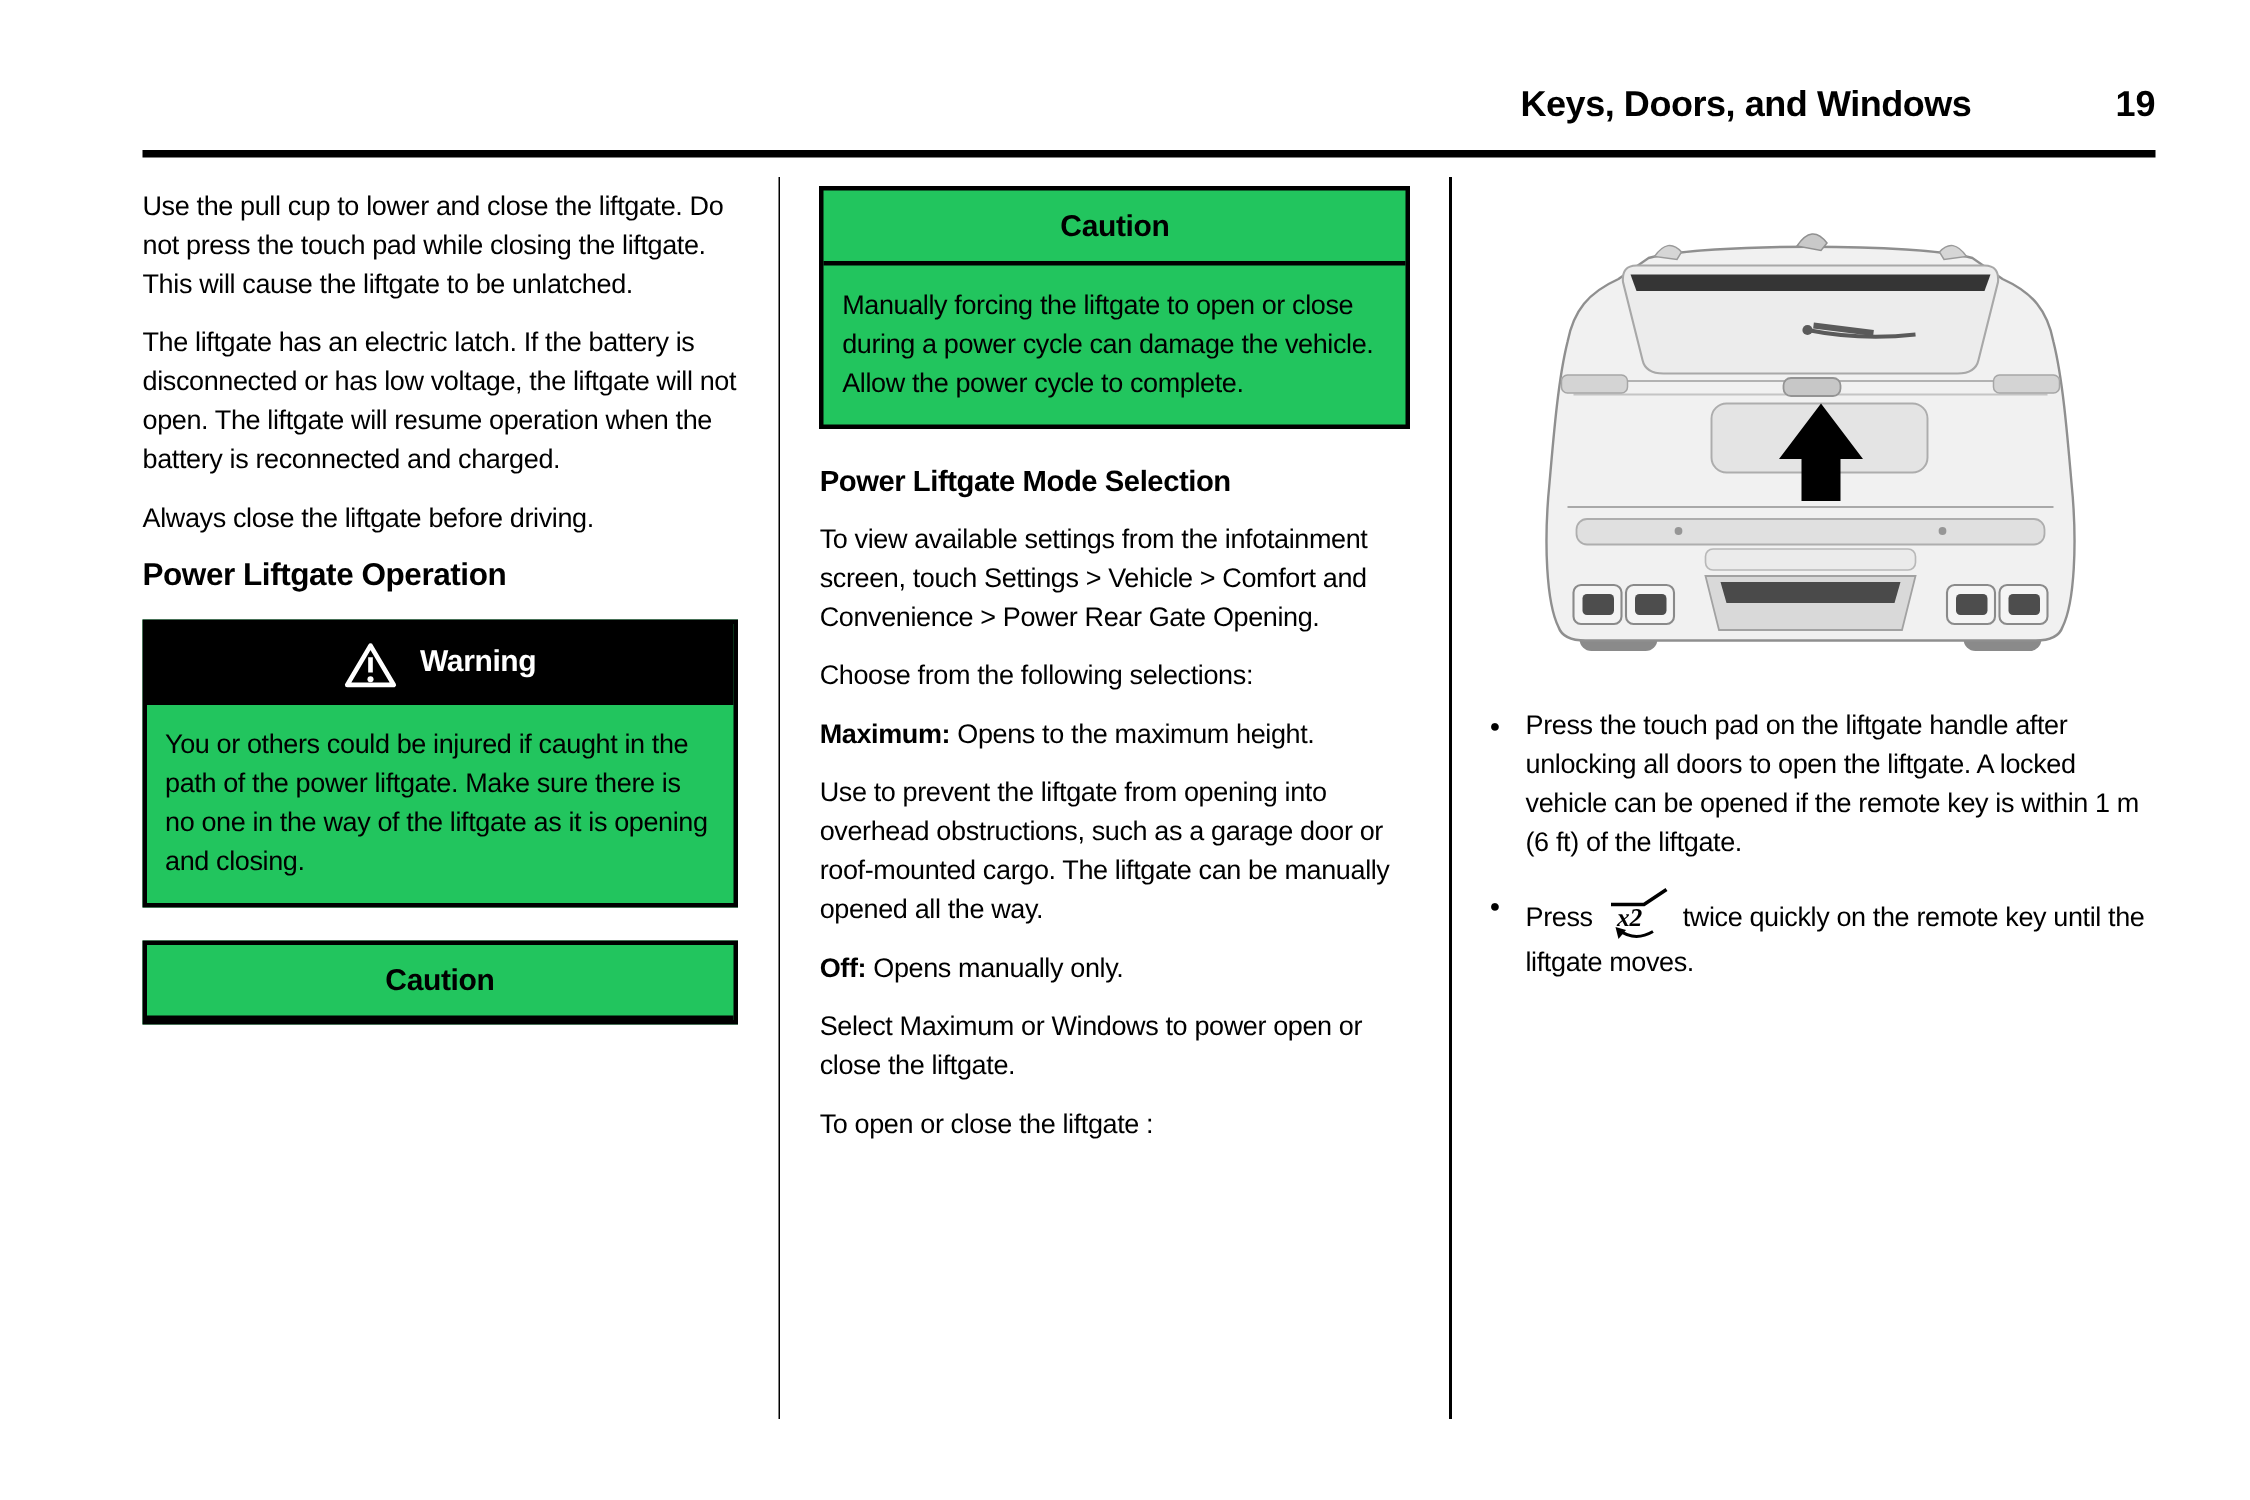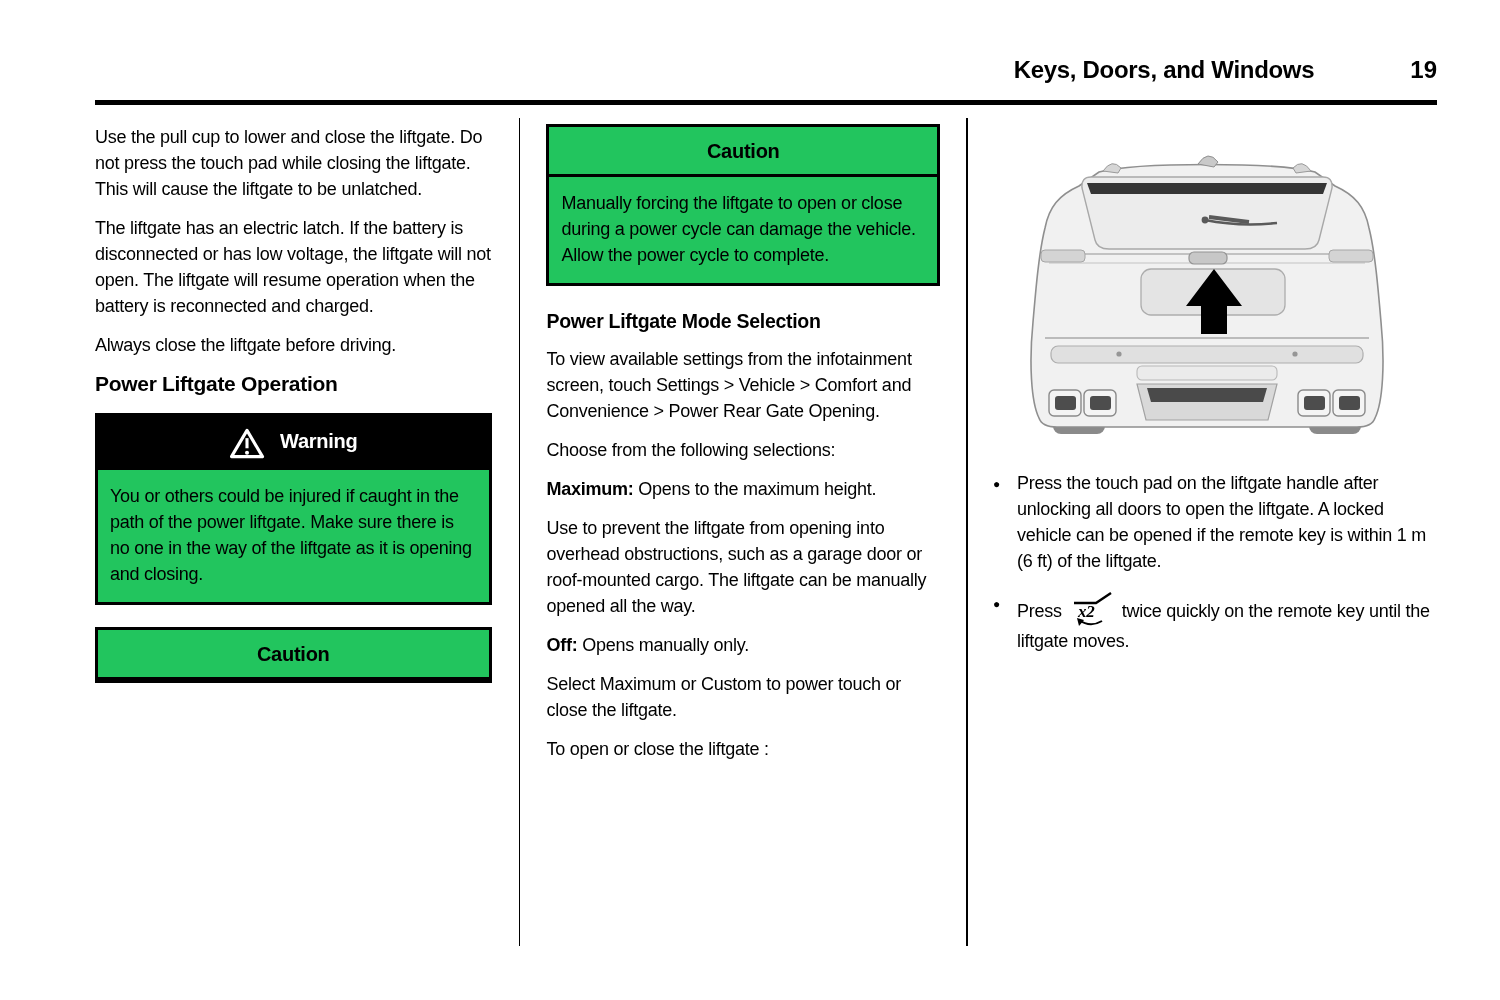--- a/index.html
+++ b/index.html
@@ -106,21 +106,21 @@
         <div class="alert-body">Manually forcing the liftgate to open or close during a power cycle can damage the vehicle. Allow the power cycle to complete.</div>
       </div>
 
       <h3 class="subsection-heading">Power Liftgate Mode Selection</h3>
 
       <p class="para"><span>To view available settings from the infotainment screen, touch Settings &gt; Vehicle &gt; Comfort and Convenience &gt; Power Rear Gate Opening.</span></p>
       <p class="para"><span>Choose from the following selections:</span></p>
       <p class="para"><span class="lead-bold">Maximum:</span><span> Opens to the maximum height.</span></p>
       <p class="para"><span>Use to prevent the liftgate from opening into overhead obstructions, such as a garage door or roof-mounted cargo. The liftgate can be manually opened all the way.</span></p>
       <p class="para"><span class="lead-bold">Off:</span><span> Opens manually only.</span></p>
-      <p class="para"><span>Select Maximum or Custom to power touch or close the liftgate.</span></p>
+      <p class="para"><span>Select Maximum or Windows to power open or close the liftgate.</span></p>
       <p class="para"><span>To open or close the liftgate :</span></p>
     </section>
 
     <div class="vsep vsep-2"></div>
 
     <section class="col col-right">
 
       <div class="figure">
         <svg width="450" height="322" viewBox="0 0 450 322">
 

